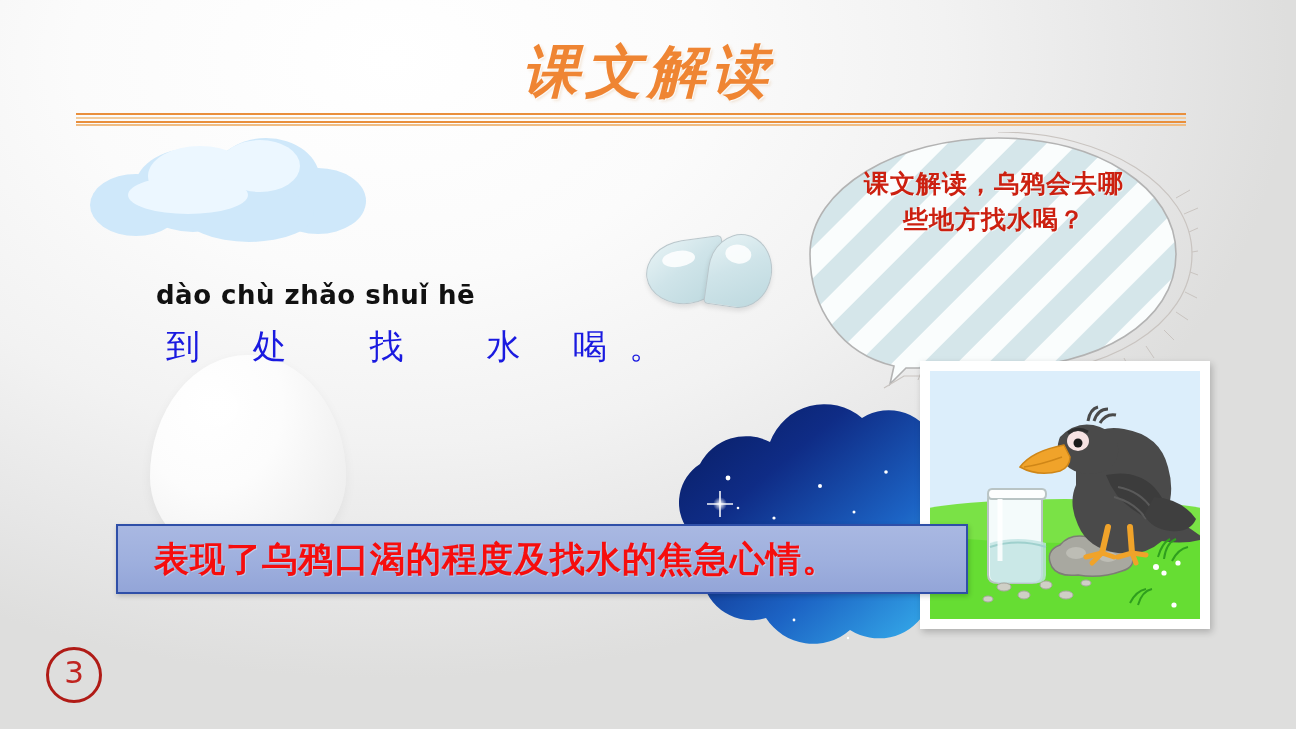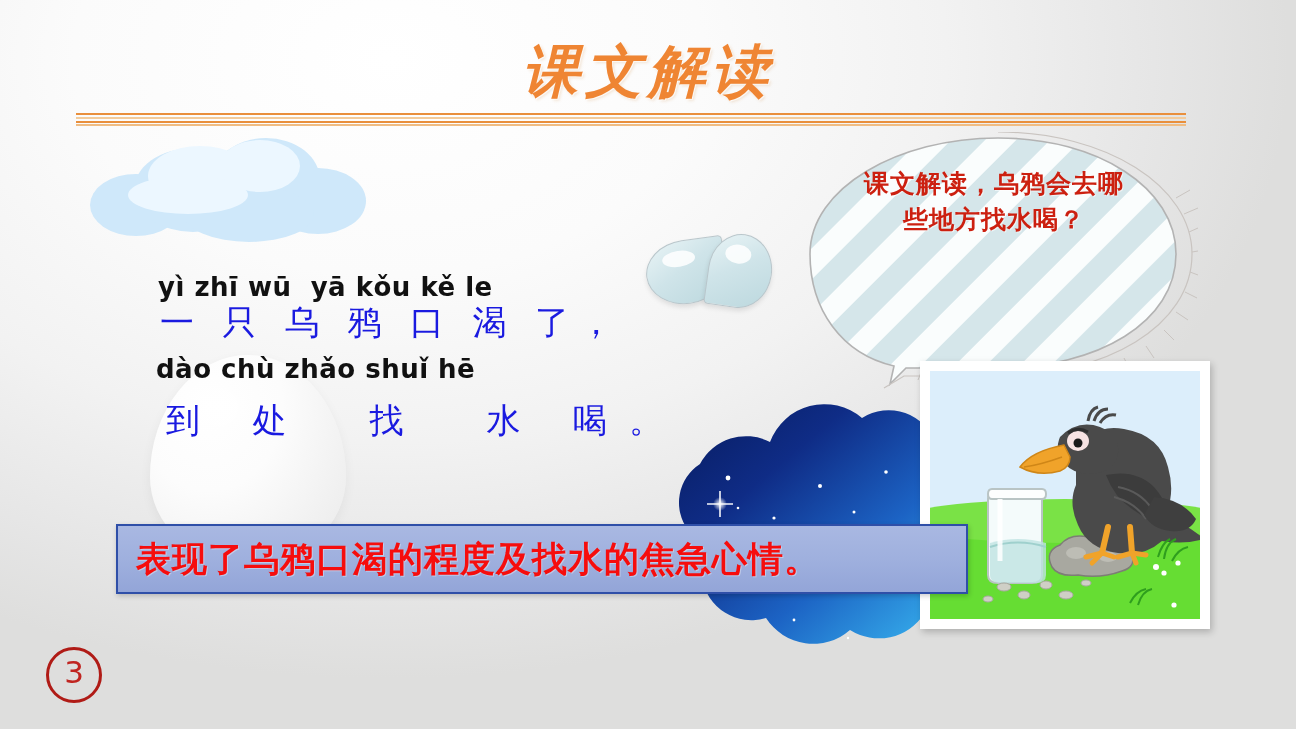--- a/index.html
+++ b/index.html
@@ -194,21 +194,21 @@
     align-items: center;
     justify-content: flex-start;
     box-shadow: 1px 2px 5px rgba(0,0,0,0.2);
   }
   .banner-text {
     font-family: "DejaVu Sans", "Liberation Sans", sans-serif;
     font-size: 35px;
     font-weight: bold;
     color: #f60d0d;
     letter-spacing: 1px;
-    padding-left: 18px;
+    padding-left: 36px;
     white-space: nowrap;
     text-shadow: 1px 1px 0 rgba(255,255,255,0.35);
   }
 
   
   .page-mark {
     position: absolute;
     left: 46px;
     top: 647px;
     width: 50px;
@@ -346,24 +346,20 @@
           <path d="M212,244 L212,254"></path>
         <path d="M182,242 L181,252"></path>
           <path d="M152,240 L150,250"></path>
         <path d="M124,238 L120,248"></path>
       </g>
     </svg>
     <div class="bubble-text">课文解读，乌鸦会去哪些地方找水喝？</div>
   </div>
 
   <div class="poem">
-    <div class="poem-l1">
-      <div class="py">yì zhī wū  yā kǒu kě le</div>
-      <div class="hz">一 只 乌 鸦 口 渴 了，</div>
-    </div>
     <div class="poem-l2">
       <div class="py">dào chù zhǎo shuǐ hē</div>
       <div class="hz">到 处  找  水 喝。</div>
     </div>
   </div>
 
   <div class="photo">
     <div class="photo-inner">
       <svg viewBox="0 0 270 248" preserveAspectRatio="none">
         <rect x="0" y="0" width="270" height="248" fill="#dceefb"></rect>

